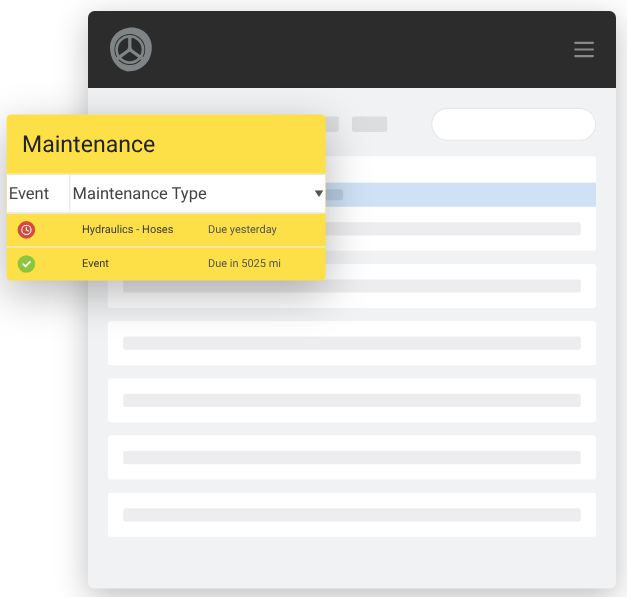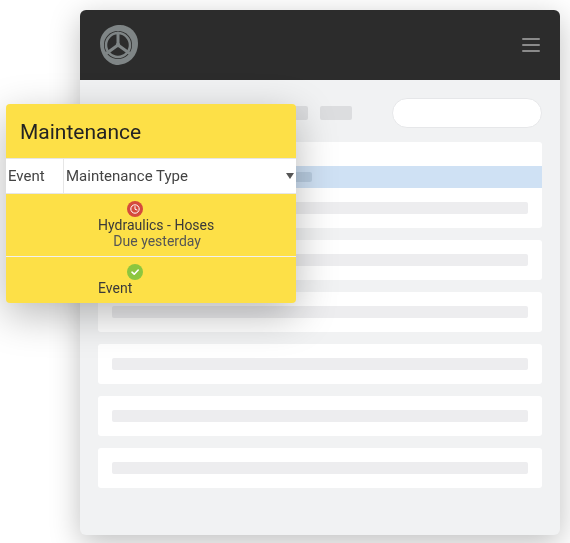--- a/index.html
+++ b/index.html
@@ -97,28 +97,27 @@
   .col-event { width:58px; }
   .col-type  { flex:1 1 auto; width:130px;}
   .col-desc  { width:100px; }
   .caret { margin-left:auto; }
   .caret svg { display:block; }
 
   .tbl-row {
     display:flex; align-items:center;
     padding:7px 10px;
     border-bottom:1px solid #f1f1f1;
-    font-size:14px;
+    font-size:10px;
     color:#3a3a3a;
-    flex-direction:column;
   }
   .tbl-row:last-child { border-bottom:none; }
   .cell-event { width:48px; display:flex; align-items:center; }
   .cell-type  { flex:1 1 auto; width:130px; padding-left: 12px;}
-  .cell-desc  { width:100px; color:#555;text-align:right; }
+  .cell-desc  { width:100px; color:#555; }
 
   .status-icon {
     width:16px; height:16px; border-radius:50%;
     display:flex; align-items:center; justify-content:center;
   }
   .status-overdue { background:#d54a3d; }
   .status-ok      { background:#8cc63f; }
 </style>
 </head>
 <body>
@@ -208,14 +207,15 @@
 
   <div class="tbl-row">
     <div class="cell-event">
       <div class="status-icon status-ok">
         <svg width="10" height="10" viewBox="0 0 10 10">
             <path d="M2 5.2 L4.2 7.2 L8.2 3" stroke="#fff" stroke-width="1.6" fill="none" stroke-linecap="round" stroke-linejoin="round"></path>
           </svg>
       </div>
     </div>
     <div class="cell-type">Event</div>
+    <div class="cell-desc">Due in 5025 mi</div>
   </div>
 </div>
 
 </body></html>

